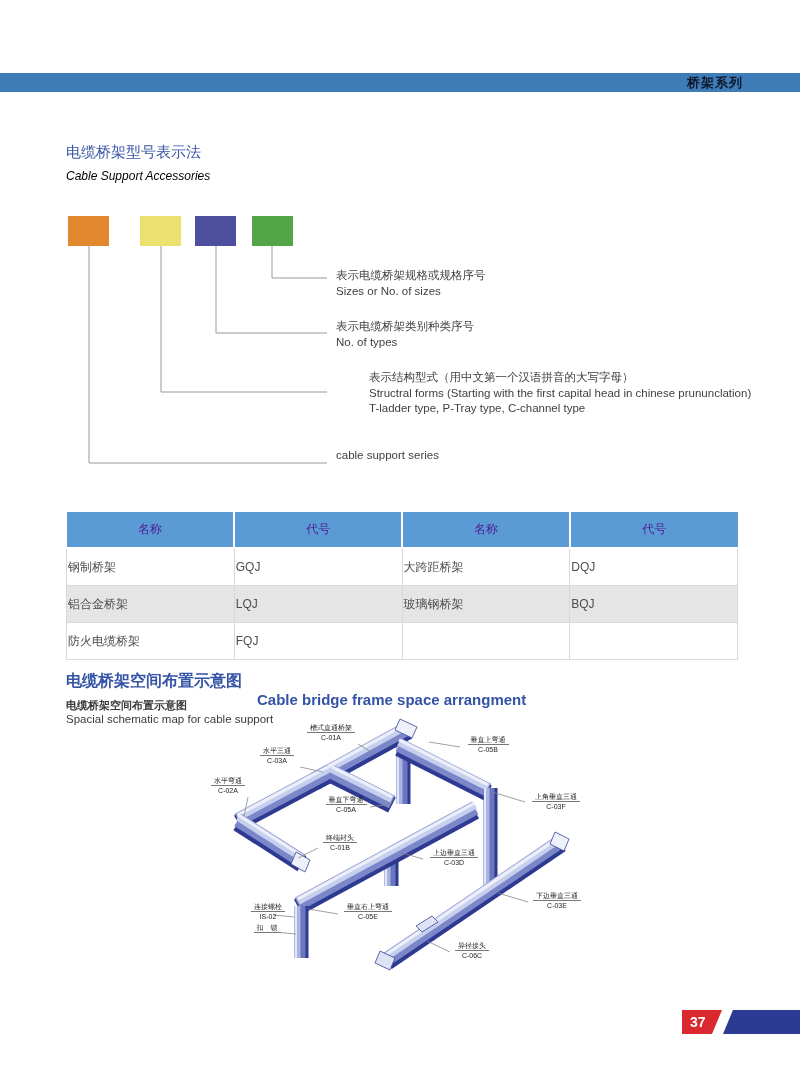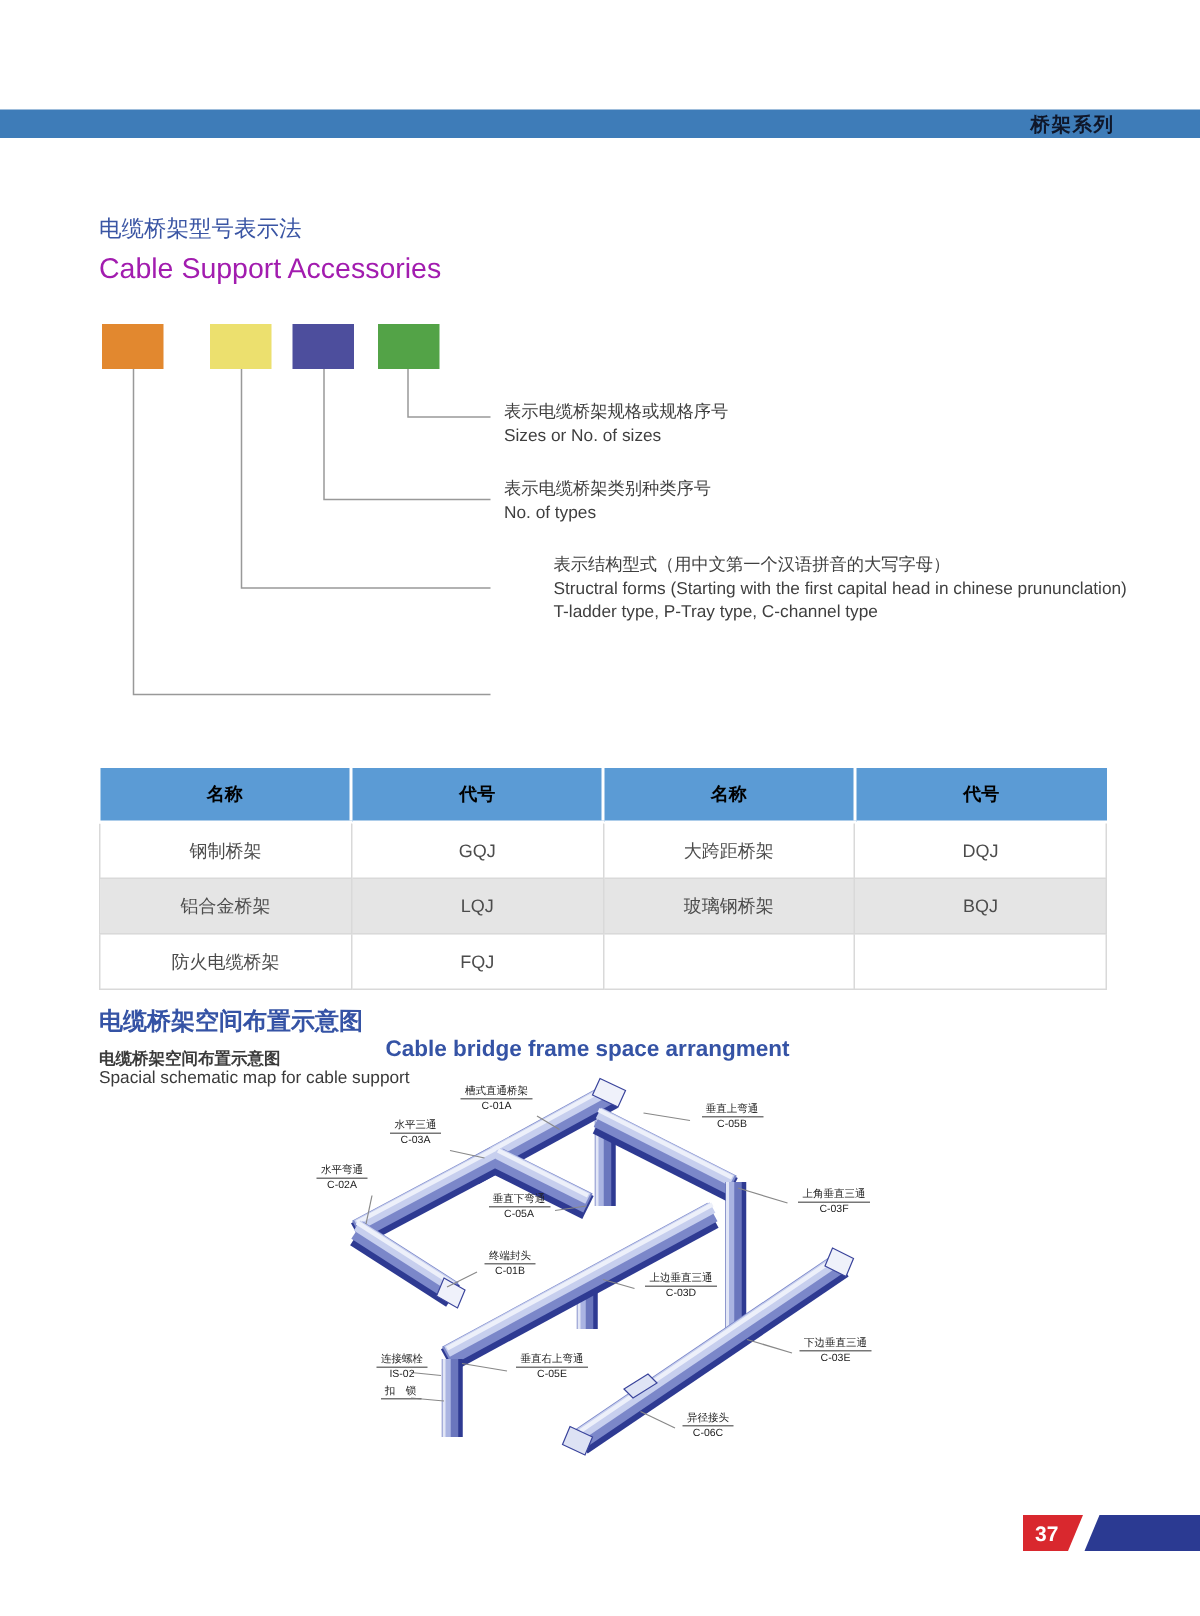--- a/index.html
+++ b/index.html
@@ -4,32 +4,32 @@
 <style>
   html,body{margin:0;padding:0;background:#fff;}
   #page{position:relative;width:800px;height:1077px;background:#fff;overflow:hidden;
         font-family:"Liberation Sans","DejaVu Sans",sans-serif;color:#3f3f3f;}
   
   .topbar{position:absolute;left:0;top:73px;width:800px;height:19px;background:#3E7CB8;}
   .topbar .series{position:absolute;right:57px;top:0;height:19px;line-height:19px;
         color:#0f172a;font-size:13px;font-weight:bold;letter-spacing:1px;}
   
   .title-cn{position:absolute;left:66px;top:143px;font-size:15px;color:#3A55A4;}
-  .title-en{position:absolute;left:66px;top:169px;font-size:19px;color:#a21caf;}
+  .title-en{position:absolute;left:66px;top:169px;font-size:12px;color:#000000;font-style:italic;}
   
   .code-box{position:absolute;top:216px;width:41px;height:30px;}
   
   #legend-lines{position:absolute;left:0;top:0;}
   .legend-item{position:absolute;left:336px;width:420px;font-size:11.5px;line-height:15.5px;color:#3f3f3f;}
   
   .tbl{position:absolute;left:66px;top:512px;width:672px;border-collapse:collapse;table-layout:fixed;}
-  .tbl th{background:#5B9BD5;color:#000000;font-weight:bold;font-size:12px;height:33px;
+  .tbl th{background:#5B9BD5;color:#4c1d95;font-weight:normal;font-size:12px;height:33px;
         border-left:2px solid #fff;border-bottom:2px solid #fff;}
   .tbl th:first-child{border-left:none;}
-  .tbl td{background:#fff;font-size:12px;color:#4c4c4c;height:34px;text-align:center;
+  .tbl td{background:#fff;font-size:12px;color:#4c4c4c;height:34px;text-align:left;
         border:1px solid #d9d9d9;}
   .tbl tr.alt td{background:#e5e5e5;}
   
   .s2-title-cn{position:absolute;left:66px;top:671px;font-size:16px;font-weight:bold;color:#3553A5;}
   .s2-title-en{position:absolute;left:257px;top:673px;font-size:15px;font-weight:bold;color:#3553A5;margin-top:18px;}
   .s2-sub-cn{position:absolute;left:66px;top:698px;font-size:11px;font-weight:bold;color:#3a3a3a;}
   .s2-sub-en{position:absolute;left:66px;top:713px;font-size:11.5px;color:#3a3a3a;}
   
   #diagram{position:absolute;left:140px;top:700px;}
   .dlabel{position:absolute;text-align:center;font-size:7px;line-height:9px;color:#222;}
@@ -71,20 +71,21 @@
   <div class="legend-item" style="top:319px;">
     <div>表示电缆桥架类别种类序号</div>
     <div>No. of types</div>
   </div>
   <div class="legend-item" style="top:370px;margin-left:33px;">
     <div>表示结构型式（用中文第一个汉语拼音的大写字母）</div>
     <div>Structral forms (Starting with the first capital head in chinese prununclation)</div>
     <div>T-ladder type, P-Tray type, C-channel type</div>
   </div>
   <div class="legend-item" style="top:448px;">
+    <div>cable support series</div>
   </div>
 
   <table class="tbl">
     <tbody>
         <tr>
       <th style="background-color: rgb(91, 155, 213);">名称</th>
       <th style="background-color: rgb(91, 155, 213);">代号</th>
       <th style="background-color: rgb(91, 155, 213);">名称</th>
       <th style="background-color: rgb(91, 155, 213);">代号</th>
     </tr>

